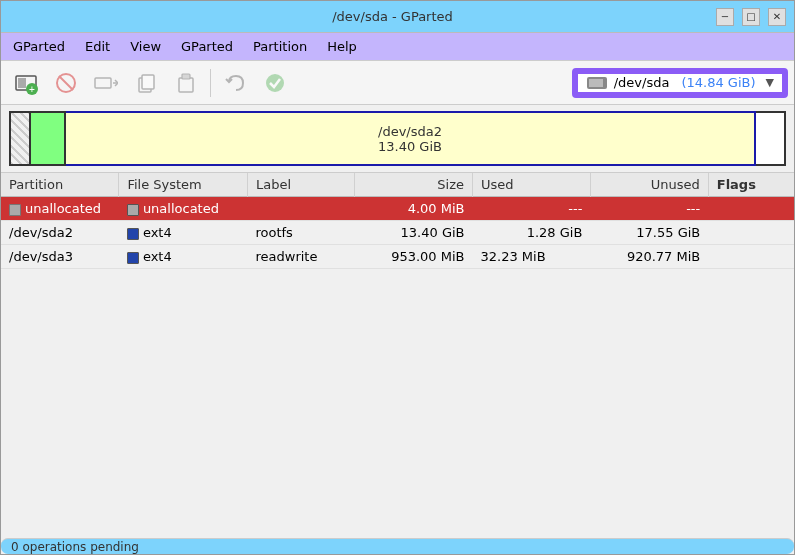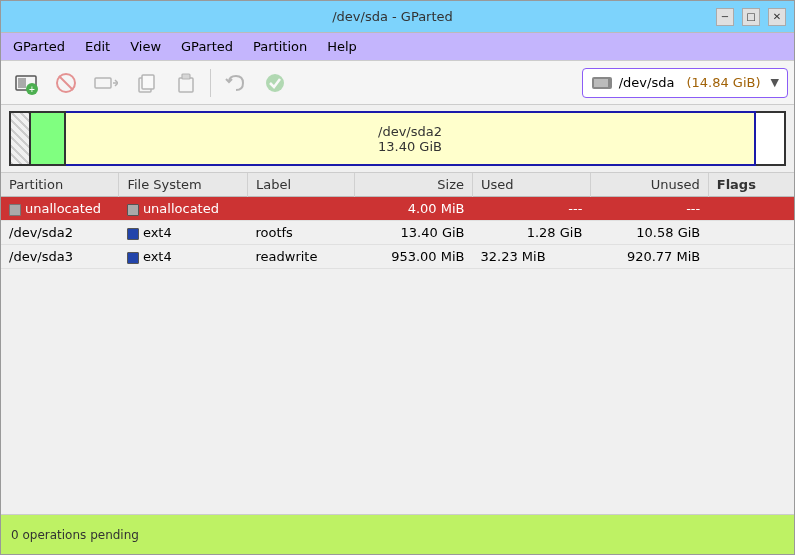--- a/index.html
+++ b/index.html
@@ -96,21 +96,21 @@
       width: 1px;
       height: 28px;
       background: #ccc;
       margin: 0 3px;
     }
     #device-selector {
       margin-left: auto;
       display: flex;
       align-items: center;
       gap: 6px;
-      border: 1px solid #8b5cf6;
+      border: 6px solid #8b5cf6;
       border-radius: 4px;
       padding: 3px 8px;
       background: white;
       cursor: pointer;
       height: 30px;
     }
 
     
     #partition-visual {
       height: 68px;
@@ -202,28 +202,29 @@
     .col-partition { width: 110px; }
     .col-fs { width: 120px; }
     .col-label { width: 100px; }
     .col-size { width: 110px; text-align: right; }
     .col-used { width: 110px; text-align: left; }
     .col-unused { width: 110px; text-align: right; }
     .col-flags { width: 80px; }
 
     
     #status-bar {
-      height: 40px;
-      background: #bef264;
+      height: 16px;
+      background: #7dd3fc;
       border-top: 1px solid #ccc;
       display: flex;
       align-items: center;
       padding: 0 10px;
       font-size: 12px;
       color: #333;
+      border-radius: 7px;
     }
   </style>
 </head>
 <body>
 
 <div id="title-bar">
   <div style="width:60px;"></div>
   <div id="title-bar-title">/dev/sda - GParted</div>
   <div id="window-controls">
     <div class="win-btn">−</div>
@@ -296,21 +297,21 @@
       <polyline points="6,11 10,15 16,7" fill="none" stroke="white" stroke-width="2.5"></polyline>
     </svg>
   </button>
 
   <div id="device-selector">
     <svg width="22" height="16" viewBox="0 0 22 16">
       <rect x="1" y="2" width="20" height="12" rx="2" fill="#888"></rect>
       <rect x="3" y="4" width="14" height="8" fill="#bbb"></rect>
     </svg>
     <span style="font-size:13px;">/dev/sda</span>
-    <span style="font-size:13px; color:#a16207; margin-left:6px;">(14.84 GiB)</span>
+    <span style="font-size:13px; color:#3b82f6; margin-left:6px;">(14.84 GiB)</span>
     <span style="font-size:11px; color:#555; margin-left:4px;">▼</span>
   </div>
 </div>
 
 <div id="partition-visual">
   <div class="pv-unalloc-left"></div>
   <div class="pv-sda1"></div>
   <div class="pv-sda2">
     <span>/dev/sda2</span>
     <span>13.40 GiB</span>
@@ -340,21 +341,21 @@
           <td class="col-used" style="text-align: right;">---</td>
           <td class="col-unused" style="text-align: right;">---</td>
           <td class="col-flags"></td>
         </tr>
         <tr>
           <td class="col-partition">/dev/sda2</td>
           <td class="col-fs"><span class="fs-icon" style="background: rgb(34, 68, 170); border: 1px solid rgb(85, 85, 85);"></span>ext4</td>
           <td class="col-label">rootfs</td>
           <td class="col-size" style="text-align: right;">13.40 GiB</td>
           <td class="col-used" style="text-align: right;">1.28 GiB</td>
-          <td class="col-unused" style="text-align: right;">10.58 GiB</td>
+          <td class="col-unused" style="text-align: right;">17.55 GiB</td>
           <td class="col-flags"></td>
         </tr>
         <tr>
           <td class="col-partition">/dev/sda3</td>
           <td class="col-fs"><span class="fs-icon" style="background: rgb(34, 68, 170); border: 1px solid rgb(85, 85, 85);"></span>ext4</td>
           <td class="col-label">readwrite</td>
           <td class="col-size" style="text-align: right;">953.00 MiB</td>
           <td class="col-used" style="text-align: left;">32.23 MiB</td>
           <td class="col-unused" style="text-align: right;">920.77 MiB</td>
           <td class="col-flags"></td>

